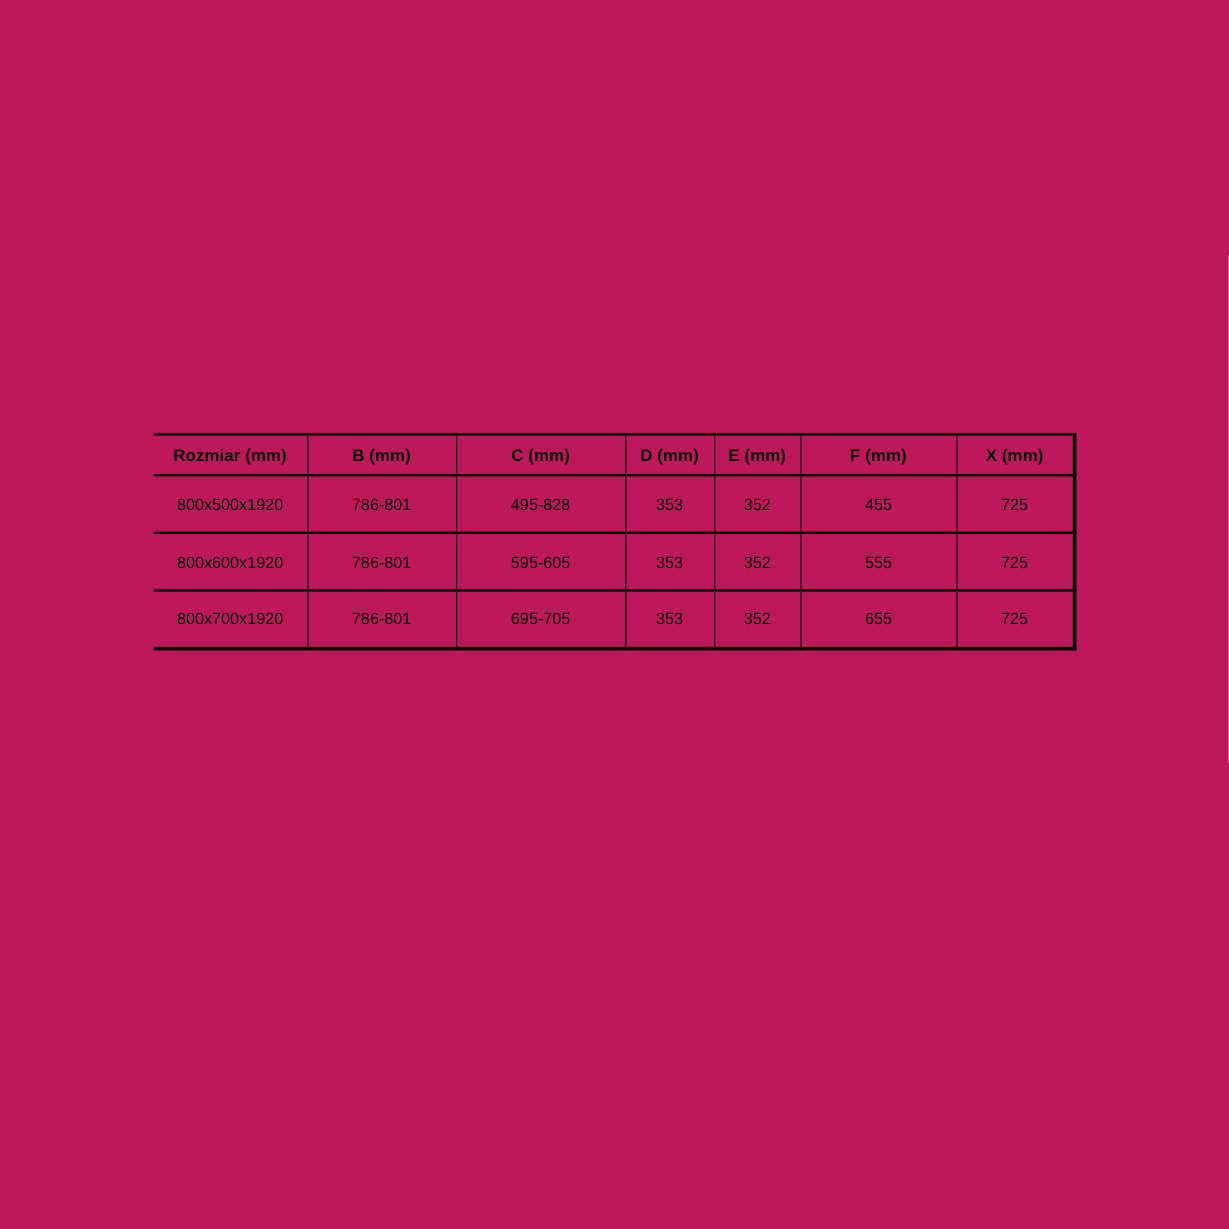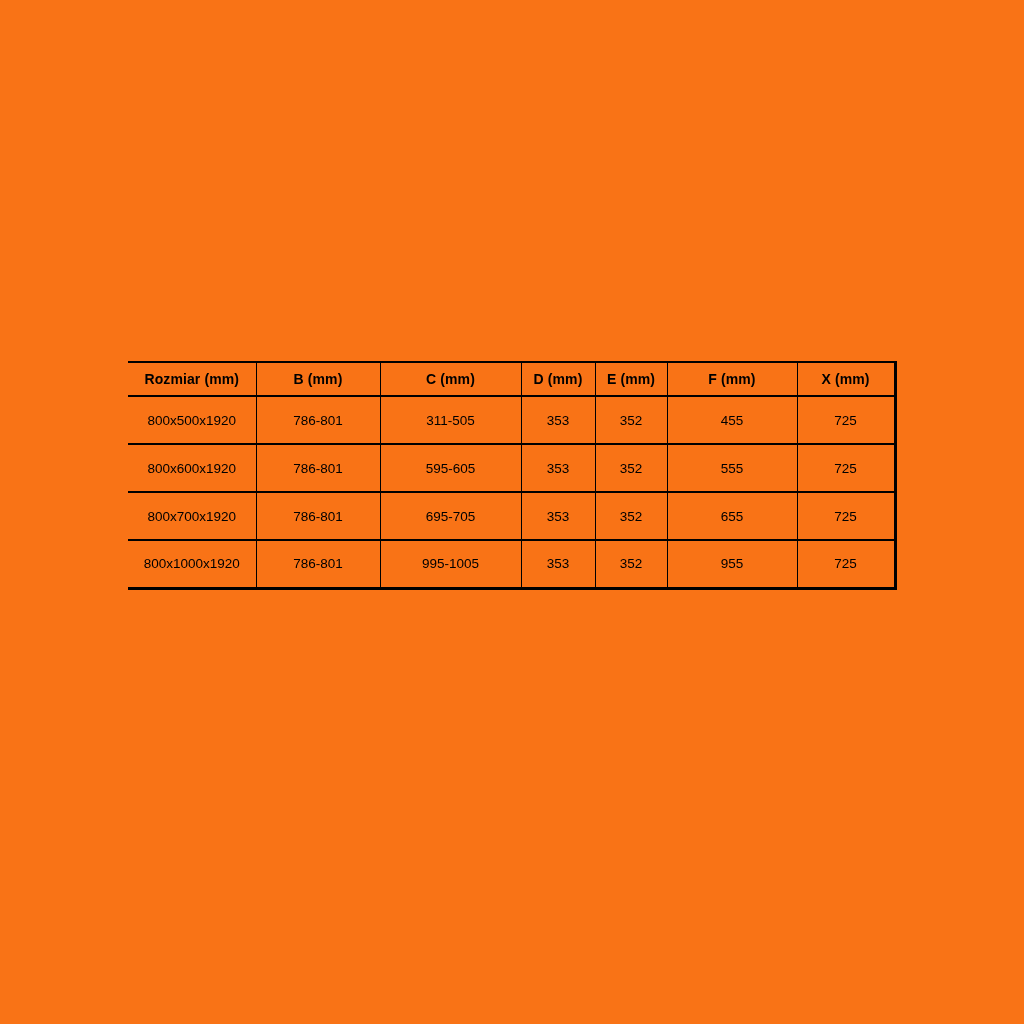--- a/index.html
+++ b/index.html
@@ -6,21 +6,21 @@
   html, body {
     width: 1024px;
     height: 1024px;
     background: #ffffff;
     font-family: "Liberation Sans", sans-serif;
   }
   .canvas {
     position: relative;
     width: 1024px;
     height: 1024px;
-    background: #f97316;
+    background: #be185d;
     overflow: hidden;
   }
   .table-wrap {
     position: absolute;
     left: 128px;
     top: 361px;
     width: 767px;
   }
   table.spec {
     border-collapse: collapse;
@@ -84,21 +84,21 @@
             <th>D (mm)</th>
             <th>E (mm)</th>
             <th>F (mm)</th>
             <th>X (mm)</th>
           </tr>
       </thead>
       <tbody id="table-body">
           <tr>
             <td>800x500x1920</td>
             <td>786-801</td>
-            <td>311-505</td>
+            <td>495-828</td>
             <td>353</td>
             <td>352</td>
             <td>455</td>
             <td>725</td>
           </tr>
           <tr>
             <td>800x600x1920</td>
             <td>786-801</td>
             <td>595-605</td>
             <td>353</td>
@@ -108,25 +108,16 @@
           </tr>
           <tr>
             <td>800x700x1920</td>
             <td>786-801</td>
             <td>695-705</td>
             <td>353</td>
             <td>352</td>
             <td>655</td>
             <td>725</td>
           </tr>
-          <tr>
-            <td>800x1000x1920</td>
-            <td>786-801</td>
-            <td>995-1005</td>
-            <td>353</td>
-            <td>352</td>
-            <td>955</td>
-            <td>725</td>
-          </tr>
         </tbody>
     </table>
   </div>
 </div>
 
 </body></html>

